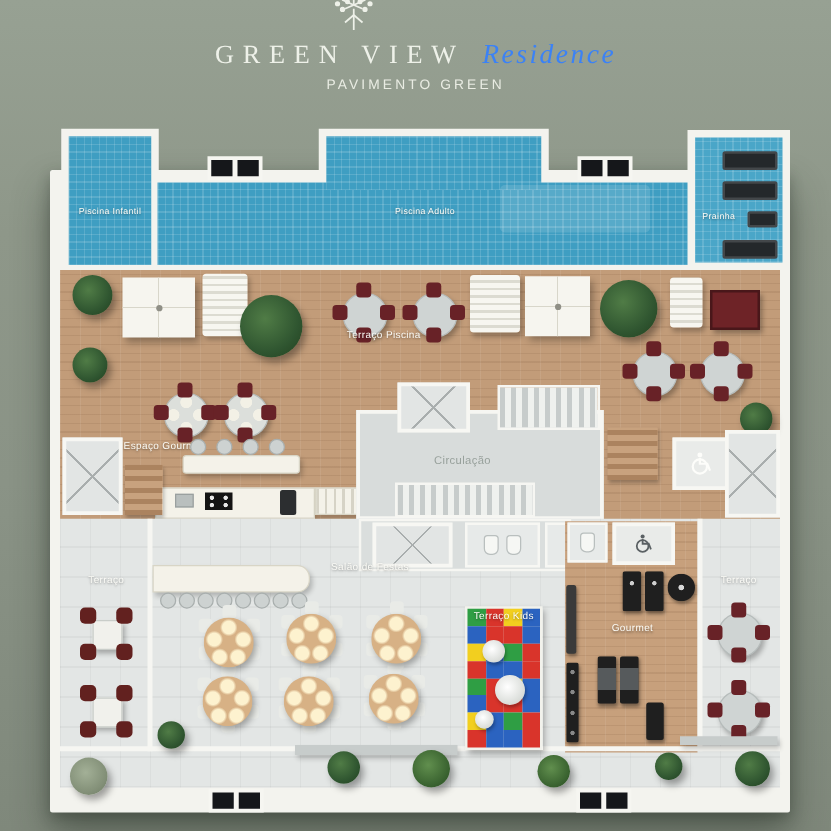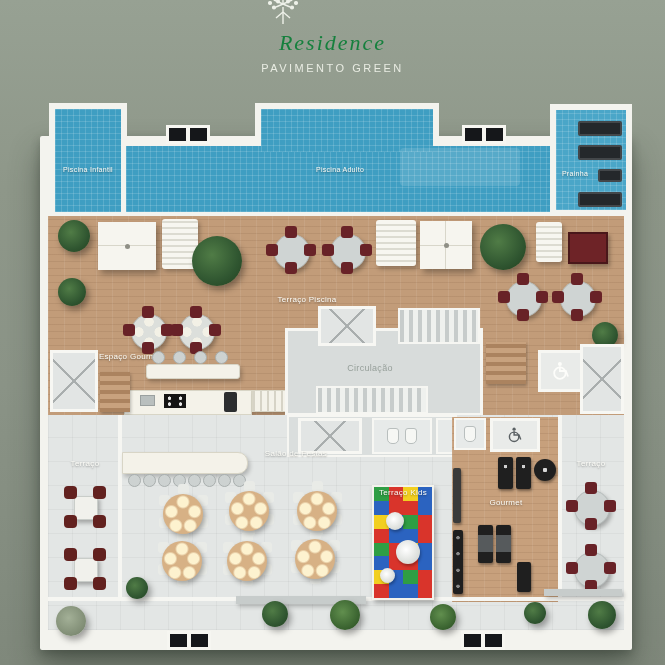--- a/index.html
+++ b/index.html
@@ -6,21 +6,21 @@
   body{
     width:665px;height:665px;overflow:hidden;
     background:linear-gradient(180deg,#97a193 0%,#8e9789 28%,#8a9386 58%,#7f887b 100%);
     font-family:"Liberation Sans",sans-serif;
     position:relative;
   }
   .abs{position:absolute;}
   .logo{left:261px;top:-6px;width:44px;height:34px;}
   .brand{left:0;top:30px;width:665px;display:flex;justify-content:center;align-items:baseline;gap:14px;}
   .brand-serif{font-family:"Liberation Serif",serif;font-size:21px;letter-spacing:7px;color:#eef1e9;}
-  .brand-script{font-family:"Liberation Serif",serif;font-style:italic;font-size:22px;letter-spacing:2px;color:#15803d;}
+  .brand-script{font-family:"Liberation Serif",serif;font-style:italic;font-size:22px;letter-spacing:2px;color:#3b82f6;}
   .subtitle{left:0;top:62px;width:665px;text-align:center;font-size:11px;letter-spacing:2.5px;color:#e9ece3;}
   
   .slab{left:40px;top:136px;width:592px;height:514px;background:#f3f3ee;border-radius:2px;
         box-shadow:0 16px 30px rgba(35,45,35,.45),0 4px 10px rgba(35,45,35,.3);}
   .whitebox{background:#f3f3ee;}
   .pool{
     background-image:
       repeating-linear-gradient(0deg,rgba(255,255,255,.14) 0 1px,transparent 1px 6px),
       repeating-linear-gradient(90deg,rgba(255,255,255,.14) 0 1px,transparent 1px 6px);
     background-color:#3f9ec2;
@@ -124,20 +124,21 @@
       <circle cx="9" cy="9" r="1.4"></circle>
         <circle cx="35" cy="9" r="1.4"></circle>
       <circle cx="13" cy="13.5" r="1.4"></circle>
         <circle cx="31" cy="13.5" r="1.4"></circle>
       <circle cx="17" cy="7.5" r="1.3"></circle>
         <circle cx="27" cy="7.5" r="1.3"></circle>
     </g>
   </svg>
 </div>
 <div class="abs brand">
+  <span class="brand-serif">GREEN VIEW</span>
   <span class="brand-script">Residence</span>
 </div>
 <div class="abs subtitle">PAVIMENTO GREEN</div>
 
 <div class="abs slab"></div>
 
 <div class="abs whitebox" style="left:49px;top:103px;width:78px;height:113px;"></div>
 <div class="abs whitebox" style="left:255px;top:103px;width:184px;height:50px;"></div>
 <div class="abs whitebox" style="left:550px;top:104px;width:82px;height:112px;"></div>
 
@@ -175,21 +176,21 @@
 <div class="abs tbl-round" style="left:268px;top:228px;"></div>
 <div class="abs tbl-round" style="left:324px;top:228px;"></div>
 <div class="abs lounger" style="left:376px;top:220px;width:40px;height:46px;"></div>
 <div class="abs umbrella" style="left:420px;top:221px;width:52px;height:48px;"></div>
 <div class="abs plant" style="left:480px;top:224px;width:46px;height:46px;"></div>
 <div class="abs lounger" style="left:536px;top:222px;width:26px;height:40px;"></div>
 <div class="abs" style="left:568px;top:232px;width:40px;height:32px;background:#6e2327;border:2px solid #49171a;box-sizing:border-box;box-shadow:2px 3px 4px rgba(0,0,0,.3);"></div>
 <div class="abs tbl-round" style="left:500px;top:275px;"></div>
 <div class="abs tbl-round" style="left:554px;top:275px;"></div>
 <div class="abs plant" style="left:592px;top:322px;width:26px;height:26px;"></div>
-<div class="lbl" style="left:247px;top:263px;width:120px;margin-top:32px;">Terraço Piscina</div>
+<div class="lbl" style="left:247px;top:263px;width:120px;">Terraço Piscina</div>
 
 <div class="abs tbl-round plates" style="left:125px;top:308px;"></div>
 <div class="abs tbl-round plates" style="left:173px;top:308px;"></div>
 <div class="lbl" style="left:86px;top:352px;width:90px;">Espaço Gourmet</div>
 <div class="abs counter" style="left:146px;top:364px;width:92px;height:13px;border-radius:3px;"></div>
 <div class="stool" style="left:152px;top:351px;"></div>
 <div class="stool" style="left:173px;top:351px;"></div>
 <div class="stool" style="left:194px;top:351px;"></div>
 <div class="stool" style="left:215px;top:351px;"></div>
 <div class="abs counter" style="left:124px;top:390px;width:126px;height:23px;"></div>

